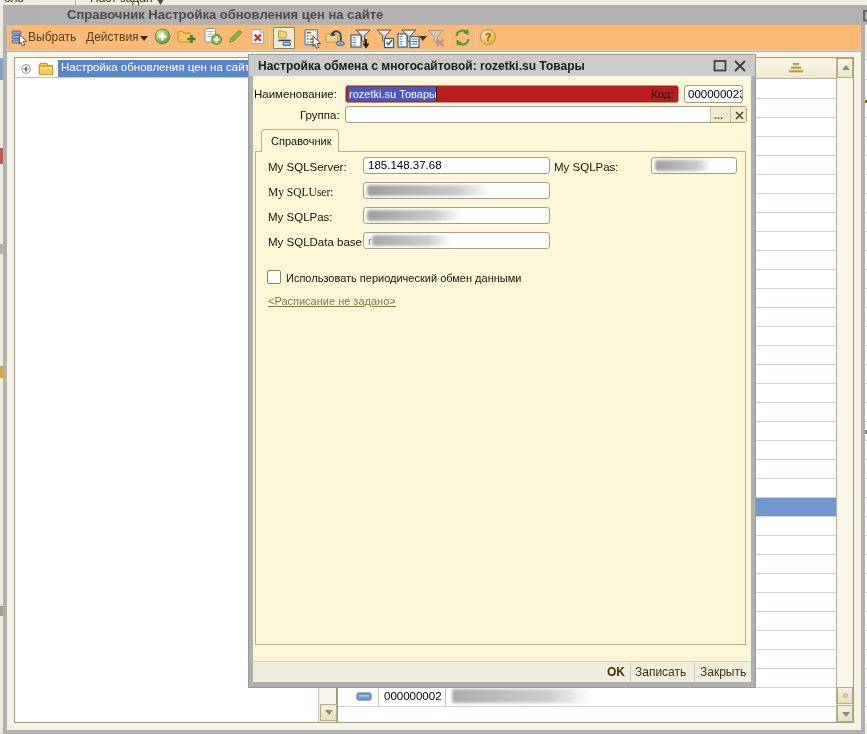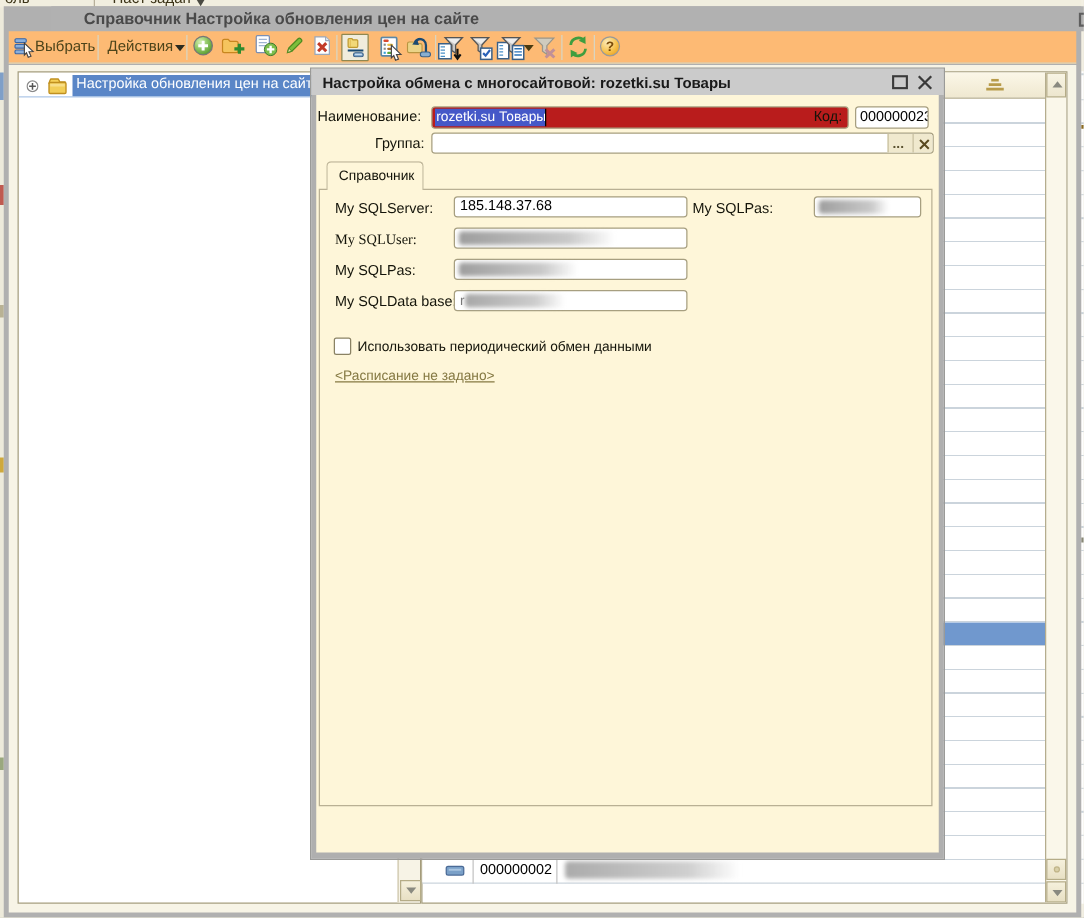--- a/index.html
+++ b/index.html
@@ -299,14 +299,21 @@
         <div class="abs" style="left:4px;top:2px;font-size:11px;color:#777;">r</div>
         <div class="abs" style="left:8px;top:2px;width:80px;height:11px;background:linear-gradient(to right,#a8a8a8,#cccccc 70%,rgba(220,220,220,0));border-radius:3px;filter:blur(1.5px);"></div>
       </div>
 
       <div class="abs" style="left:11px;top:118px;width:14px;height:14px;background:#fff;border:1px solid #8A8264;border-radius:2px;"></div>
       <div class="abs" style="left:30px;top:119.5px;font-size:11px;color:#14140a;">Использовать периодический обмен данными</div>
 
       <div class="abs" style="left:12px;top:143px;font-size:11px;color:#857943;text-decoration:underline;">&lt;Расписание не задано&gt;</div>
     </div>
 
+    <div class="abs" style="left:0px;top:585px;width:498px;height:21px;background:#F2EEDD;border-top:1px solid #D5D0BC;">
+      <div class="abs" style="left:354px;top:3px;font-size:12px;font-weight:bold;color:#3E3406;">OK</div>
+      <div class="abs" style="left:377px;top:1px;width:1px;height:18px;background:#CDC8AE;"></div>
+      <div class="abs" style="left:382px;top:3px;font-size:12px;color:#3E3406;">Записать</div>
+      <div class="abs" style="left:441px;top:1px;width:1px;height:18px;background:#CDC8AE;"></div>
+      <div class="abs" style="left:447px;top:3px;font-size:12px;color:#3E3406;">Закрыть</div>
+    </div>
   </div>
 </div>
 
 </body></html>

